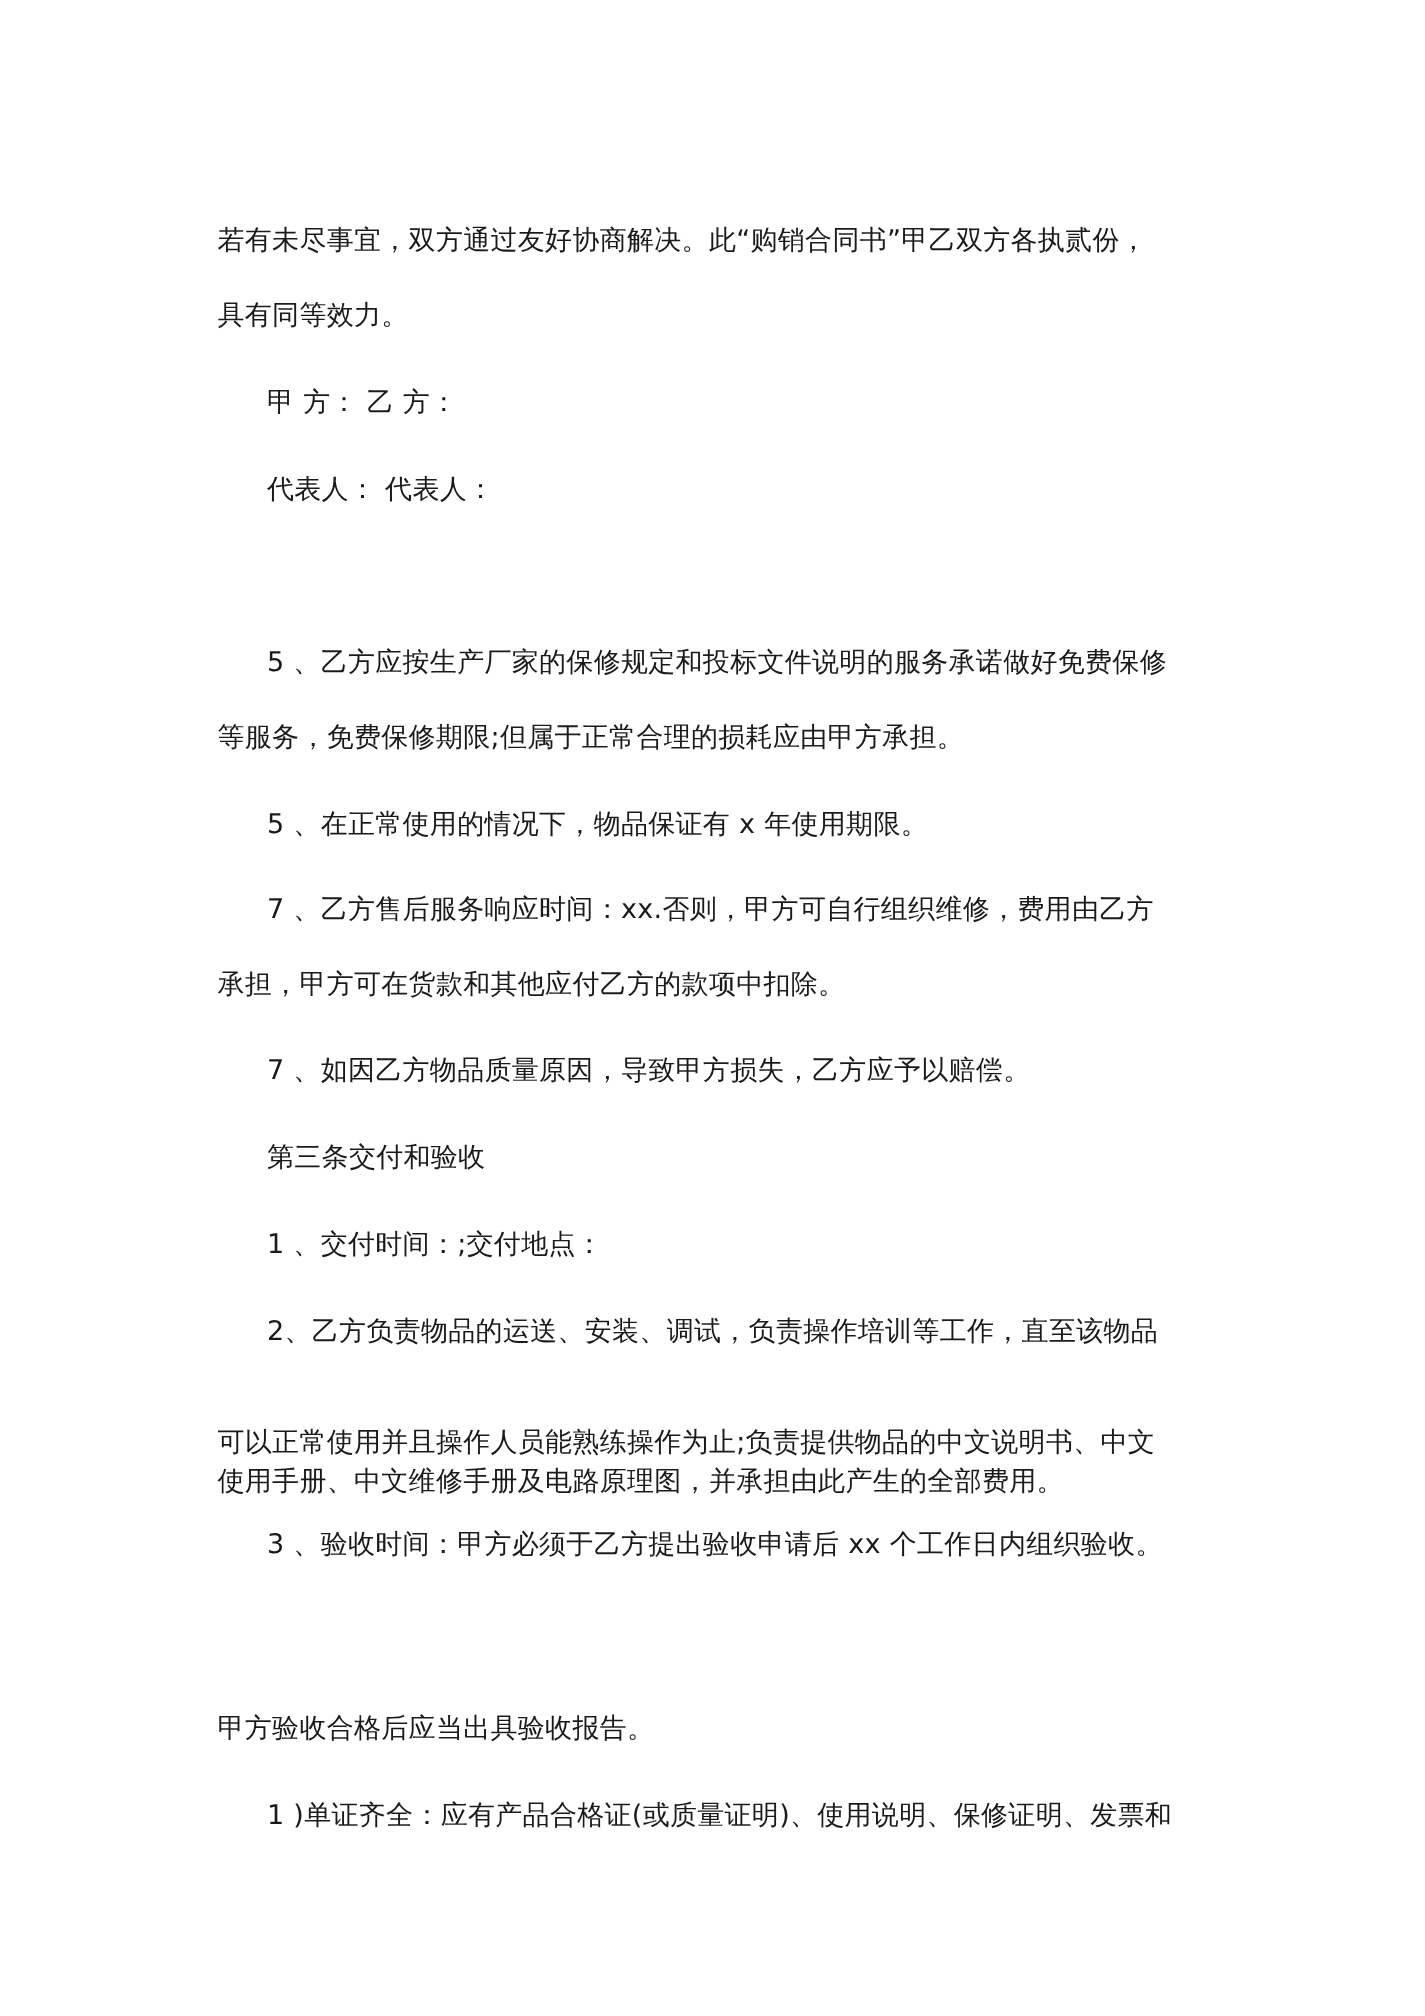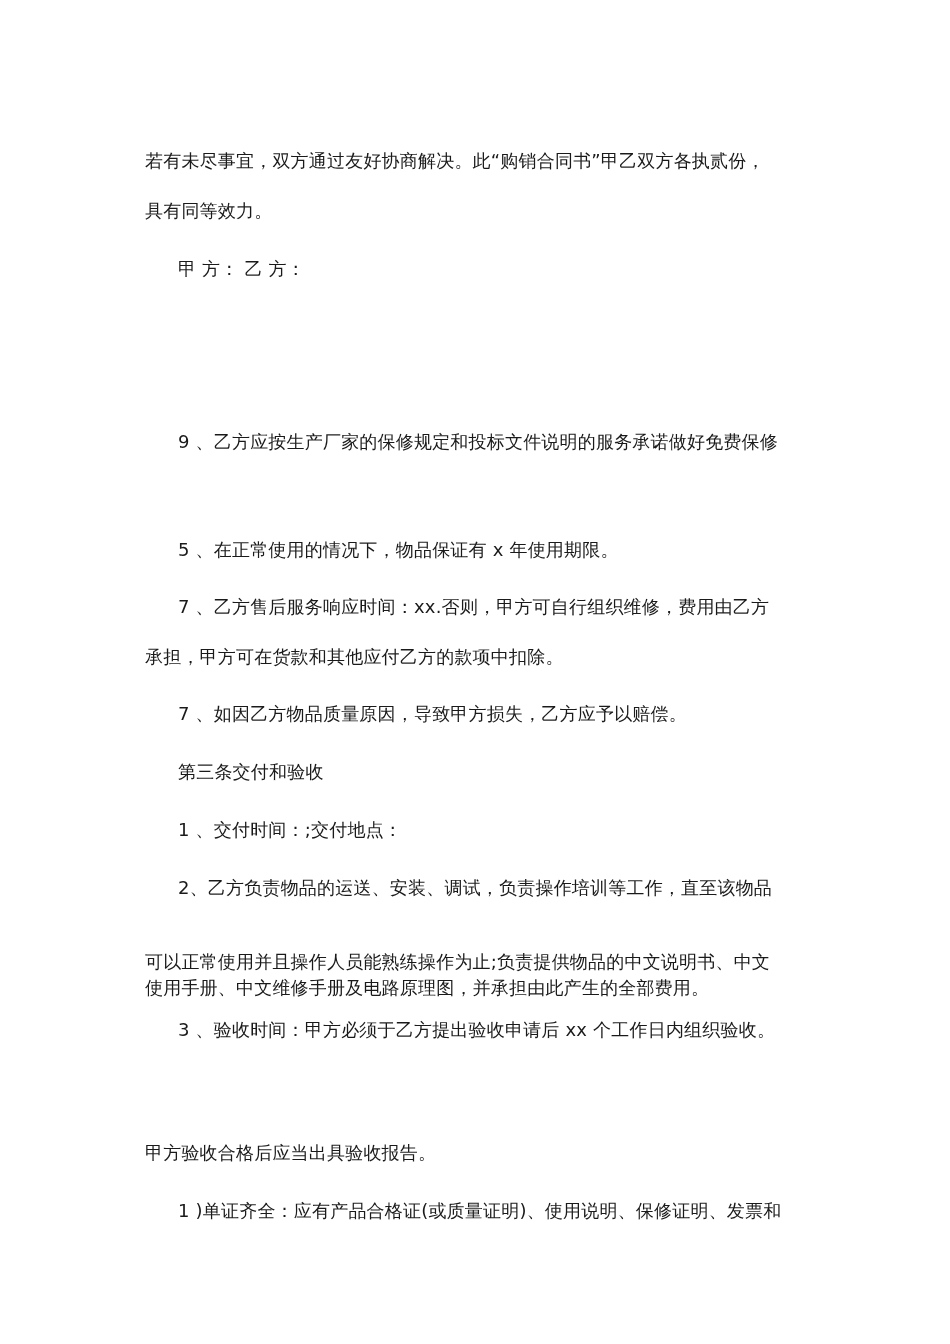--- a/index.html
+++ b/index.html
@@ -34,21 +34,23 @@
     }
     .indent { left: 178px; }
   </style>
 </head>
 <body>
 
 <div class="page">
   <div class="line" style="top:133px">若有未尽事宜，双方通过友好协商解决。此“购销合同书”甲乙双方各执贰份，</div>
   <div class="line" style="top:183px">具有同等效力。</div>
   <div class="line indent" style="top:241px">甲 方：  乙 方：</div>
-  <div class="line indent" style="top:414px">9 、乙方应按生产厂家的保修规定和投标文件说明的服务承诺做好免费保修</div>
+  <div class="line indent" style="top:299px">代表人：  代表人：</div>
+  <div class="line indent" style="top:414px">5 、乙方应按生产厂家的保修规定和投标文件说明的服务承诺做好免费保修</div>
+  <div class="line" style="top:464px">等服务，免费保修期限;但属于正常合理的损耗应由甲方承担。</div>
   <div class="line indent" style="top:522px">5 、在正常使用的情况下，物品保证有 x 年使用期限。</div>
   <div class="line indent" style="top:579px">7 、乙方售后服务响应时间：xx.否则，甲方可自行组织维修，费用由乙方</div>
   <div class="line" style="top:629px">承担，甲方可在货款和其他应付乙方的款项中扣除。</div>
   <div class="line indent" style="top:686px">7 、如因乙方物品质量原因，导致甲方损失，乙方应予以赔偿。</div>
   <div class="line indent" style="top:744px">第三条交付和验收</div>
   <div class="line indent" style="top:802px">1 、交付时间：;交付地点：</div>
   <div class="line indent" style="top:860px">2、乙方负责物品的运送、安装、调试，负责操作培训等工作，直至该物品</div>
   <div class="line" style="top:934px">可以正常使用并且操作人员能熟练操作为止;负责提供物品的中文说明书、中文</div>
   <div class="line" style="top:960px">使用手册、中文维修手册及电路原理图，并承担由此产生的全部费用。</div>
   <div class="line indent" style="top:1002px">3 、验收时间：甲方必须于乙方提出验收申请后 xx 个工作日内组织验收。</div>

